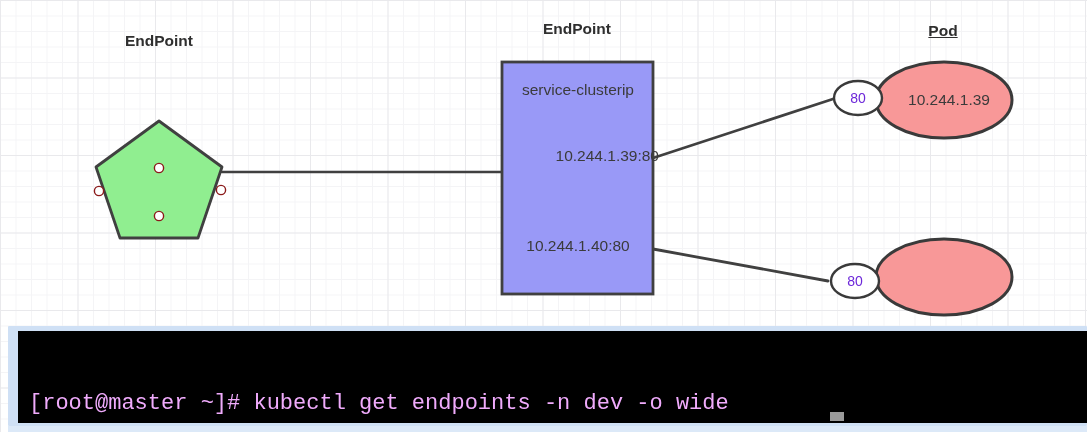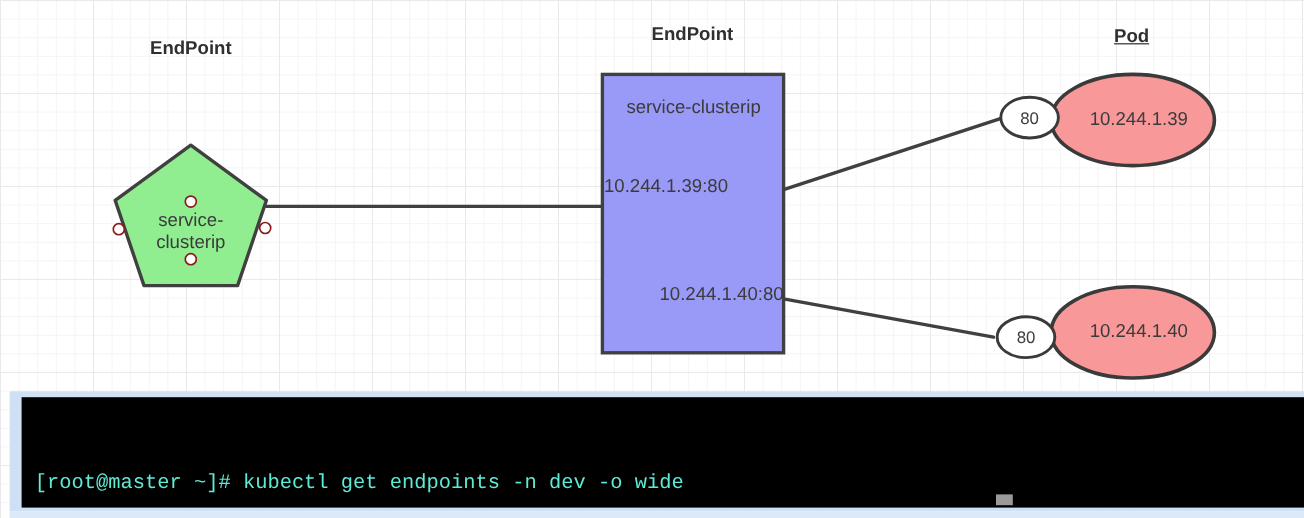--- a/index.html
+++ b/index.html
@@ -63,21 +63,21 @@
   .group-title {
     position: absolute;
     color: #2f2f2f;
     font-size: 15.5px;
     font-weight: bold;
     text-align: center;
     white-space: nowrap;
   }
   .port-label {
     position: absolute;
-    color: #404040;
+    color: #6d28d9;
     font-size: 14px;
     text-align: center;
     white-space: nowrap;
   }
 
   
   #terminal-wrap {
     position: absolute;
     left: 8px;
     top: 326px;
@@ -94,23 +94,23 @@
   }
   #terminal {
     position: absolute;
     left: 10px;
     top: 5px;
     width: 1069px;
     height: 92px;
     background: #000000;
     overflow: hidden;
     font-family: "Liberation Mono", "DejaVu Sans Mono", monospace;
-    font-size: 17px;
+    font-size: 22px;
     line-height: 29px;
-    color: #5eead4;
+    color: #f0abfc;
     white-space: pre;
   }
   #terminal .line {
     padding-left: 11px;
     letter-spacing: 0px;
   }
   #term-cursor {
     position: absolute;
     left: 822px;
     top: 86px;
@@ -168,32 +168,29 @@
       <ellipse cx="855" cy="281" rx="24" ry="17" fill="#ffffff" stroke="#3a3a3a" stroke-width="2.4"></ellipse>
     </g>
   </svg>
 
   <div class="group-title" style="left:109px; top:32px; width:100px;">EndPoint</div>
 
   <div class="group-title" style="left:527px; top:20px; width:100px;">EndPoint</div>
 
   <div class="group-title" style="left:898px; top:22px; width:90px;text-decoration:underline;">Pod</div>
 
-  <div class="shape-label" style="left:119px; top:174px; width:80px;">service-
-clusterip</div>
 
   <div class="shape-label" style="left:503px; top:80px; width:150px;">service-clusterip</div>
 
-  <div class="shape-label" style="left:486px; top:146px; width:150px; padding-right:12px; box-sizing:border-box;">10.244.1.39:80</div>
-
-  <div class="shape-label" style="left:503px; top:236px; width:150px; text-align:right; padding-right:0; box-sizing:border-box;">10.244.1.40:80</div>
+  <div class="shape-label" style="left:521px; top:146px; width:150px; text-align:right; padding-right:12px; box-sizing:border-box;">10.244.1.39:80</div>
+
+  <div class="shape-label" style="left:503px; top:236px; width:150px; text-align:center; padding-right:0; box-sizing:border-box;">10.244.1.40:80</div>
 
   <div class="shape-label" style="left:884px; top:90px; width:130px;">10.244.1.39</div>
 
-  <div class="shape-label" style="left:884px; top:267px; width:130px;">10.244.1.40</div>
 
   <div class="port-label" style="left:838px; top:90px; width:40px;">80</div>
 
   <div class="port-label" style="left:835px; top:273px; width:40px;">80</div>
 
   <div id="terminal-wrap">
     <div id="terminal-selection"></div>
     <div id="terminal">
       <div class="line">[root@master ~]# kubectl get endpoints -n dev -o wide</div>
       

